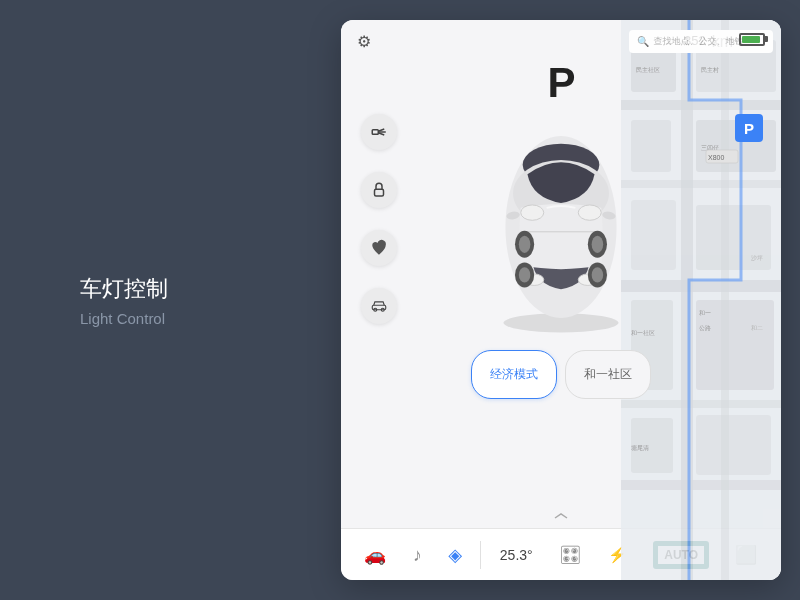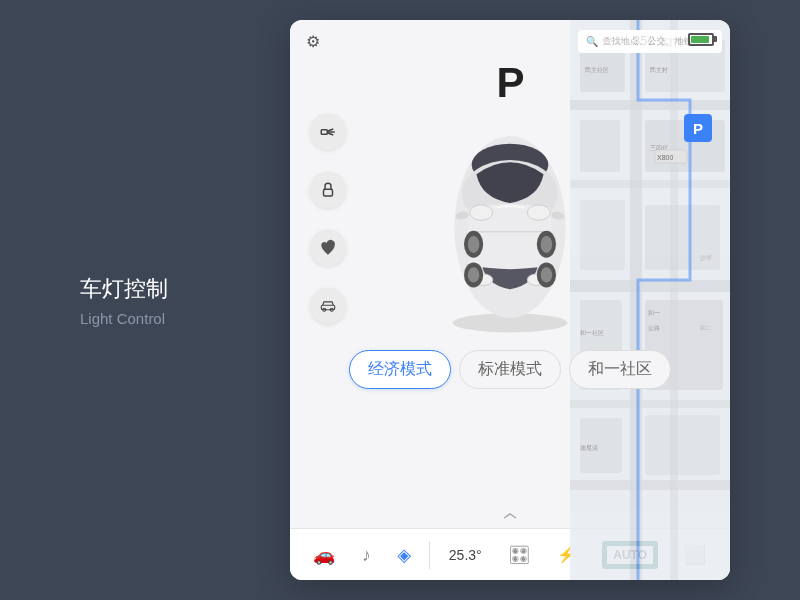--- a/index.html
+++ b/index.html
@@ -9,21 +9,21 @@
       overflow: hidden;
       font-family: -apple-system, BlinkMacSystemFont, 'PingFang SC', 'Microsoft YaHei', sans-serif;
       background: #3d4655;
       display: flex;
       align-items: center;
       justify-content: flex-start;
     }
 
     
     .left-panel {
-      width: 290px;
+      width: 341px;
       height: 600px;
       display: flex;
       flex-direction: column;
       justify-content: center;
       padding-left: 80px;
       flex-shrink: 0;
     }
     .left-panel .title-cn {
       font-size: 22px;
       color: #ffffff;
@@ -167,24 +167,24 @@
       height: 100%;
     }
 
     
     .mode-buttons {
       display: flex;
       gap: 8px;
       margin: 8px 0 12px;
     }
     .mode-btn {
-      padding: 8px 18px;
+      padding: 15px 18px;
       border-radius: 20px;
       border: 1px solid #ddd;
-      font-size: 16px;
+      font-size: 12px;
       cursor: pointer;
       background: #f5f5f7;
       color: #666;
     }
     .mode-btn.active {
       background: white;
       color: #3b82f6;
       border-color: #3b82f6;
       box-shadow: 0 1px 4px rgba(59,130,246,0.2);
     }
@@ -421,21 +421,20 @@
 
         <ellipse cx="118" cy="170" rx="10" ry="13" fill="#555"></ellipse>
         <ellipse cx="118" cy="170" rx="6" ry="8" fill="#888"></ellipse>
 
         <path d="M65 100 Q80 96 95 100" stroke="white" stroke-width="2" fill="none" opacity="0.6"></path>
       </svg>
     </div>
 
     <div class="mode-buttons">
       <button class="mode-btn active">经济模式</button>
-      <button class="mode-btn">标准模式</button>
       <button class="mode-btn">和一社区</button>
     </div>
   </div>
 
   <div class="nav-chevron">
     <svg width="16" height="8" viewBox="0 0 16 8">
         <polyline points="2,6 8,2 14,6" stroke="#aaa" stroke-width="1.5" fill="none"></polyline>
       </svg>
   </div>
 

